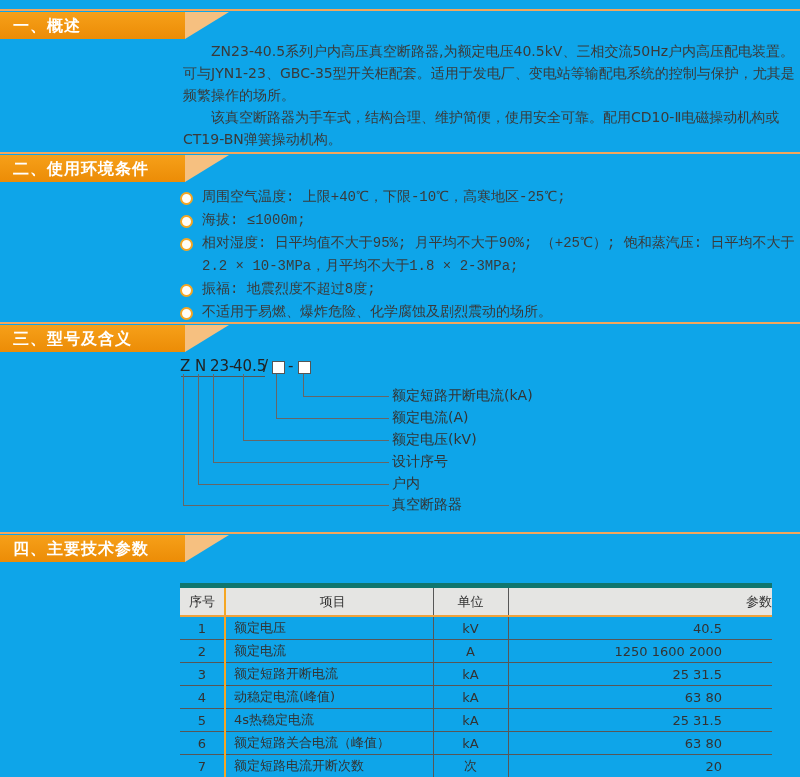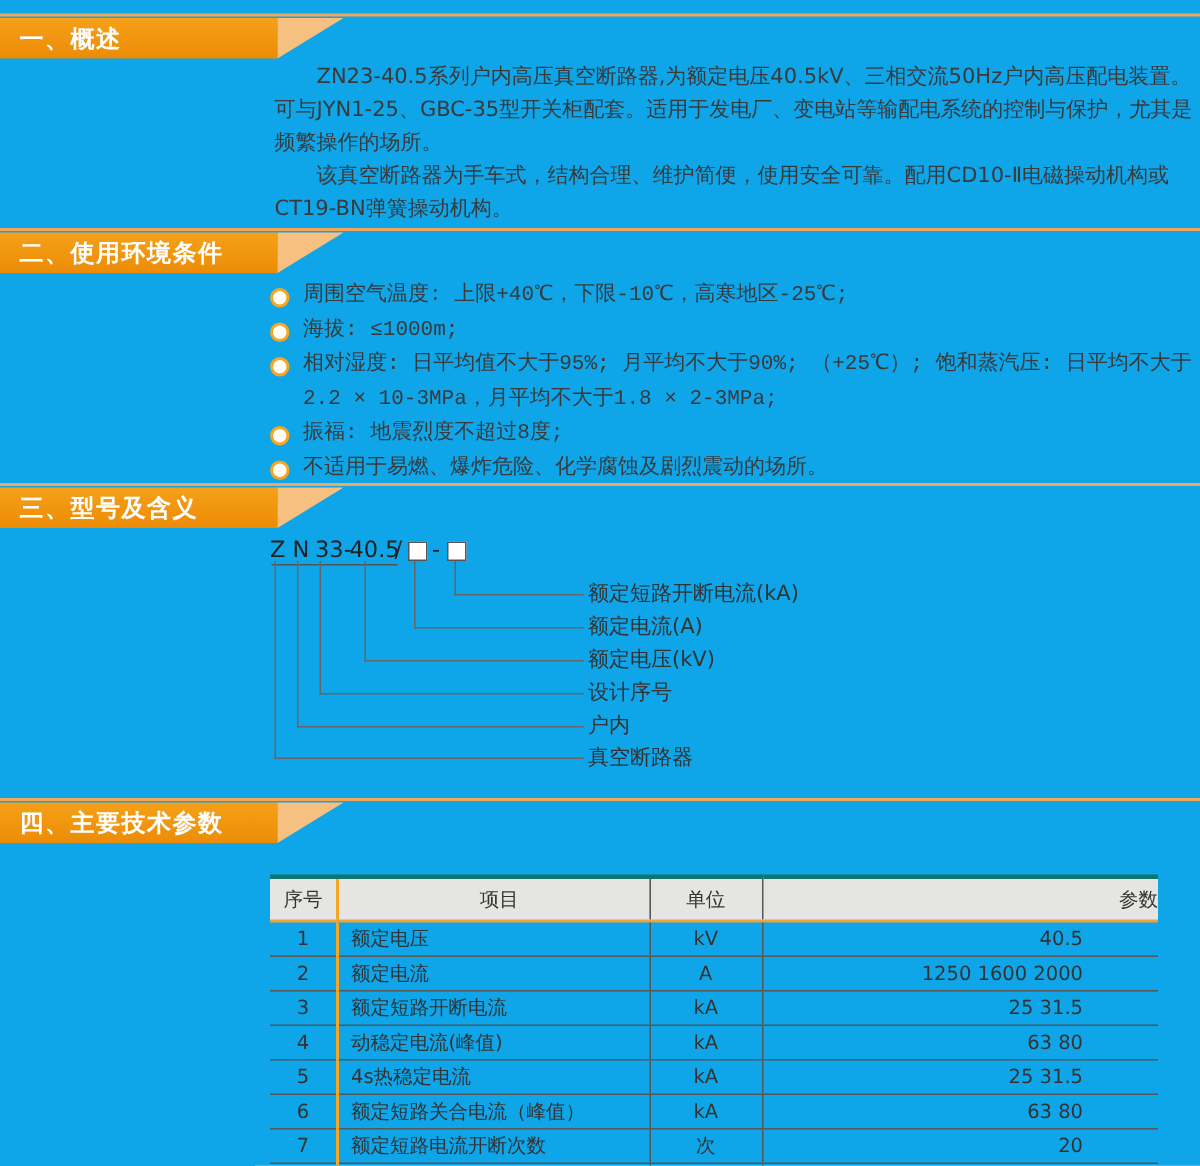--- a/index.html
+++ b/index.html
@@ -37,21 +37,21 @@
   .munder {position:absolute; height:1px; background:#555;}
   .conn {position:absolute; border-left:1px solid #666; border-bottom:1px solid #666;}
   .dlabel {position:absolute; left:392px; font-size:14px; color:#333; white-space:nowrap;}
   
   .ptable {
     position:absolute; left:180px; top:583px; width:592px;
     border-collapse:collapse; table-layout:fixed;
   }
   .ptable th {
     background:#e5e5e3; height:25px; font-size:13px; font-weight:normal;
-    border-top:3px solid #0f766e; border-bottom:2px solid #f0a23c; color:#333;
+    border-top:5px solid #0f766e; border-bottom:2px solid #f0a23c; color:#333;
   }
   .ptable td {height:20px; font-size:13px; border-bottom:1px solid #575757; color:#333;}
   .c-no  {text-align:center;}
   .c-item{text-align:left; padding-left:8px; border-left:2px solid #f5a623;}
   .c-unit{text-align:center; border-left:1px solid #575757;}
   .c-val {text-align:right; border-left:1px solid #575757; padding-right:50px;}
 </style>
 </head>
 <body>
 
@@ -59,21 +59,21 @@
 
   <div class="sec" style="top:9px">
     <div class="sec-line"></div>
     <div class="sec-band">
       <span>一、概述</span>
       <span class="wedge"></span>
     </div>
   </div>
 
   <div class="paras">
-    <p>ZN23-40.5系列户内高压真空断路器,为额定电压40.5kV、三相交流50Hz户内高压配电装置。可与JYN1-25、GBC-35型开关柜配套。适用于发电厂、变电站等输配电系统的控制与保护，尤其是频繁操作的场所。</p>
+    <p>ZN23-40.5系列户内高压真空断路器,为额定电压40.5kV、三相交流50Hz户内高压配电装置。可与JYN1-23、GBC-35型开关柜配套。适用于发电厂、变电站等输配电系统的控制与保护，尤其是频繁操作的场所。</p>
     <p>该真空断路器为手车式，结构合理、维护简便，使用安全可靠。配用CD10-Ⅱ电磁操动机构或CT19-BN弹簧操动机构。</p>
   </div>
 
   <div class="sec" style="top:152px">
     <div class="sec-line"></div>
     <div class="sec-band">
       <span>二、使用环境条件</span>
       <span class="wedge"></span>
     </div>
   </div>
@@ -105,21 +105,21 @@
     <div class="sec-line"></div>
     <div class="sec-band">
       <span>三、型号及含义</span>
       <span class="wedge"></span>
     </div>
   </div>
 
   <div>
     <span class="mpart" style="left:180px; top:357px">Z</span>
     <span class="mpart" style="left:195px; top:357px">N</span>
-    <span class="mpart" style="left:210px; top:357px">33-</span>
+    <span class="mpart" style="left:210px; top:357px">23-</span>
     <span class="mpart" style="left:233px; top:357px">40.5</span>
     <span class="mpart" style="left:263px; top:357px">/</span>
     <span class="mbox" style="left:272px; top:361px"></span>
     <span class="mpart" style="left:288px; top:357px">-</span>
     <span class="mbox" style="left:298px; top:361px"></span>
     <span class="munder" style="left:181px; top:376px; width:84px"></span>
 
     <div class="conn" style="left:303px; top:374px; width:85px;  height:22px"></div>
     <div class="conn" style="left:276px; top:374px; width:112px; height:44px"></div>
     <div class="conn" style="left:243px; top:374px; width:145px; height:66px"></div>

